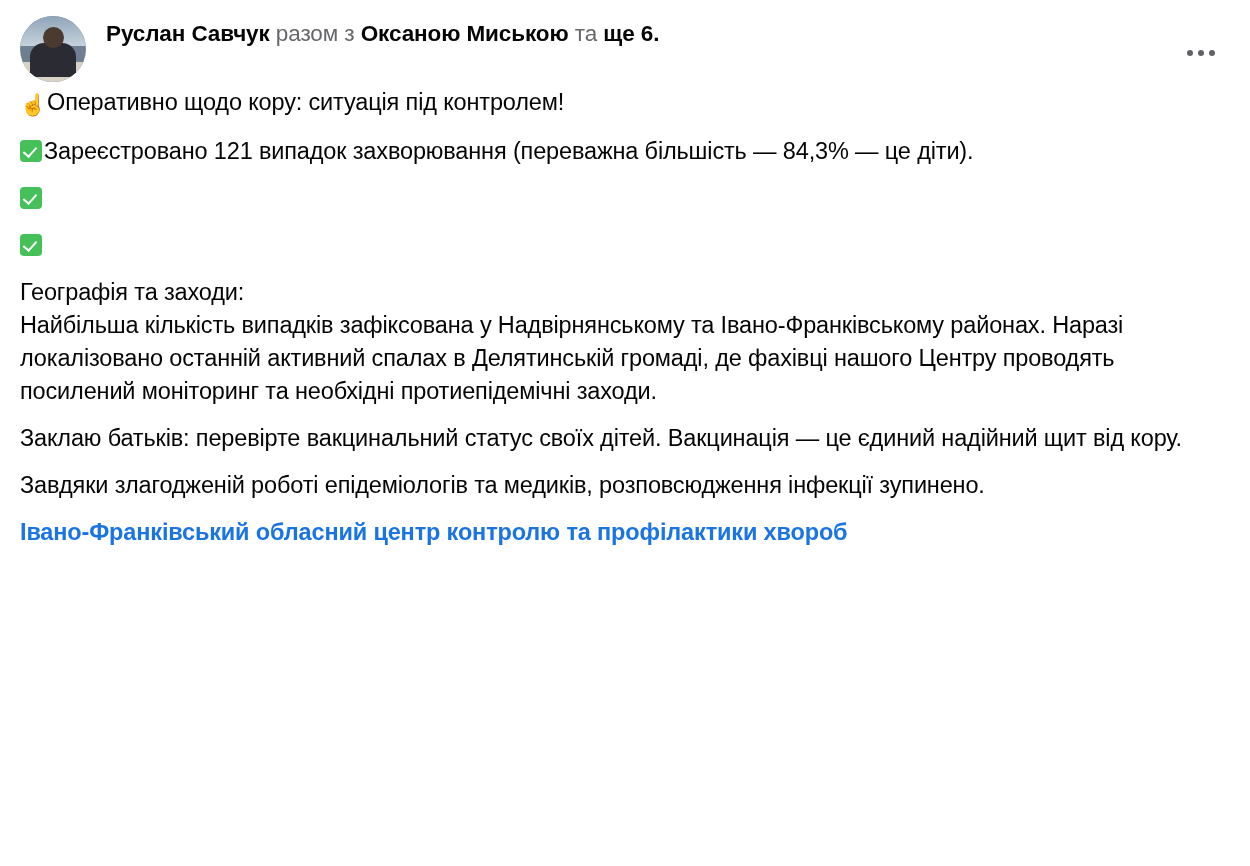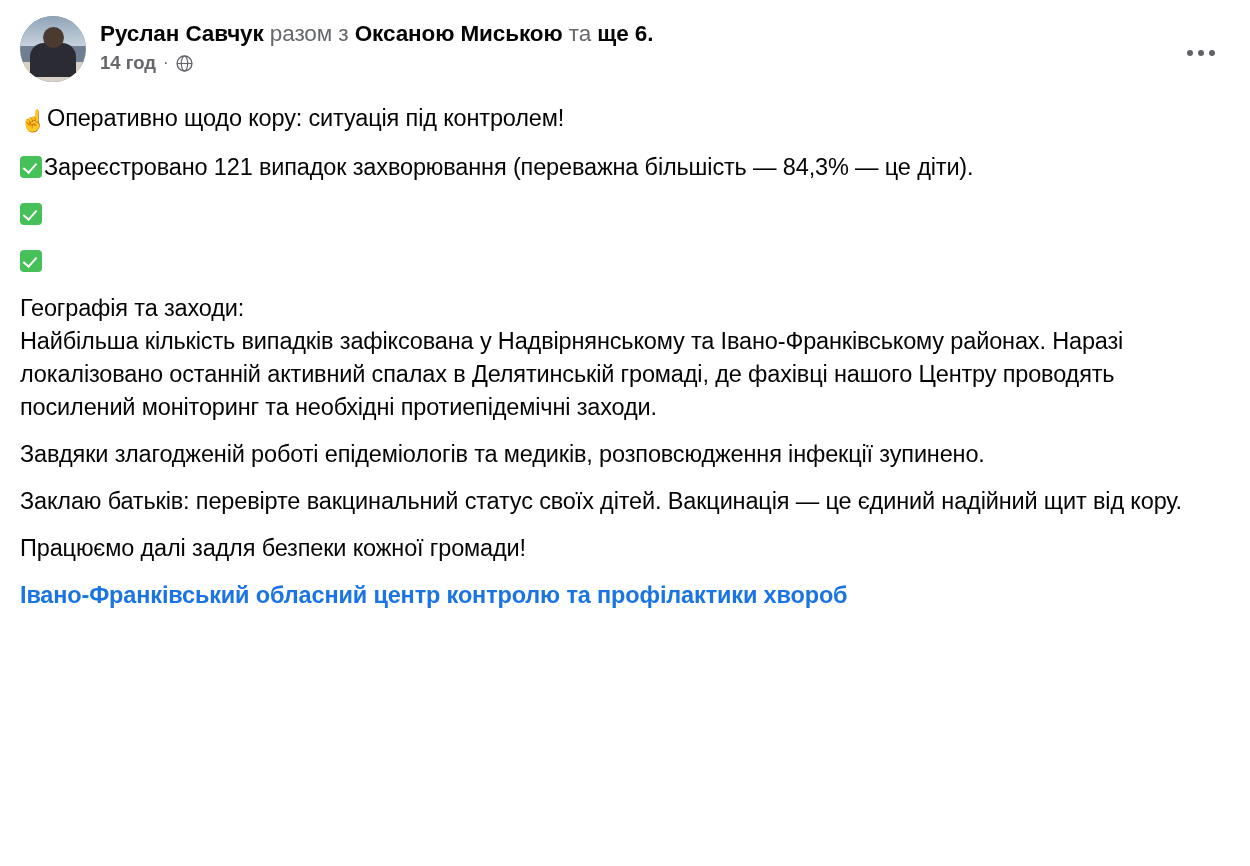--- a/index.html
+++ b/index.html
@@ -61,21 +61,21 @@
     position: absolute;
     left: 50%;
     top: 41%;
     width: 46px;
     height: 34px;
     margin-left: -23px;
     border-radius: 14px 14px 0 0;
     background: #2b2b33;
   }
   .header-text {
-    margin-left: 14px;
+    margin-left: 20px;
     padding-top: 4px;
     text-align: center;
   }
   .name-line {
     font-size: 22.5px;
     line-height: 28px;
     letter-spacing: -0.1px;
   }
   .name-line .strong {
     font-weight: 700;
@@ -128,21 +128,20 @@
   }
   .more-btn .dots i {
     display: block;
     width: 6px;
     height: 6px;
     border-radius: 50%;
     background: #606266;
   }
   
   .post-body {
-    margin-top: 16px;
     font-size: 23.5px;
     line-height: 33px;
     color: #050505;
     letter-spacing: -0.15px;
   }
   .para {
     margin: 0 0 14px 0;
   }
   .para.tight {
     margin-bottom: 0;
@@ -215,31 +214,20 @@
     </div>
 
     <div class="header-text">
       <div class="name-line">
         <span class="strong">Руслан Савчук</span>
         <span class="plain">разом з</span>
         <span class="strong">Оксаною Миською</span>
         <span class="plain">та</span>
         <span class="strong">ще 6</span><span class="strong">.</span>
       </div>
-      <div class="meta-line">
-        <span class="time">14 год</span>
-        <span class="meta-dot">·</span>
-        <span class="globe">
-          <svg width="17" height="17" viewBox="0 0 16 16" aria-hidden="true">
-            <circle cx="8" cy="8" r="7" fill="none" stroke="#65676b" stroke-width="1.3"></circle>
-            <ellipse cx="8" cy="8" rx="3" ry="7" fill="none" stroke="#65676b" stroke-width="1.1"></ellipse>
-            <line x1="1" y1="8" x2="15" y2="8" stroke="#65676b" stroke-width="1.1"></line>
-          </svg>
-        </span>
-      </div>
     </div>
 
     <div class="more-btn">
       <span class="dots">
           <i></i>
           <i></i>
           <i></i>
         </span>
     </div>
   </div>
@@ -261,21 +249,20 @@
     </p>
 
     <p class="para">
       <span class="ebox check"></span>
     </p>
 
     <p class="para tight">Географія та заходи:</p>
 
     <p class="para">Найбільша кількість випадків зафіксована у Надвірнянському та Івано-Франківському районах. Наразі локалізовано останній активний спалах в Делятинській громаді, де фахівці нашого Центру проводять посилений моніторинг та необхідні протиепідемічні заходи.</p>
 
+    <p class="para">Заклаю батьків: перевірте вакцинальний статус своїх дітей. Вакцинація — це єдиний надійний щит від кору.</p>
+
     <p class="para">Завдяки злагодженій роботі епідеміологів та медиків, розповсюдження інфекції зупинено.</p>
 
-    <p class="para">Заклаю батьків: перевірте вакцинальний статус своїх дітей. Вакцинація — це єдиний надійний щит від кору.</p>
-
-    <p class="para">Працюємо далі задля безпеки кожної громади!</p>
 
     <a class="link" href="#">Івано-Франківський обласний центр  контролю та профілактики хвороб</a>
   </div>
 </div>
 
 </body></html>

